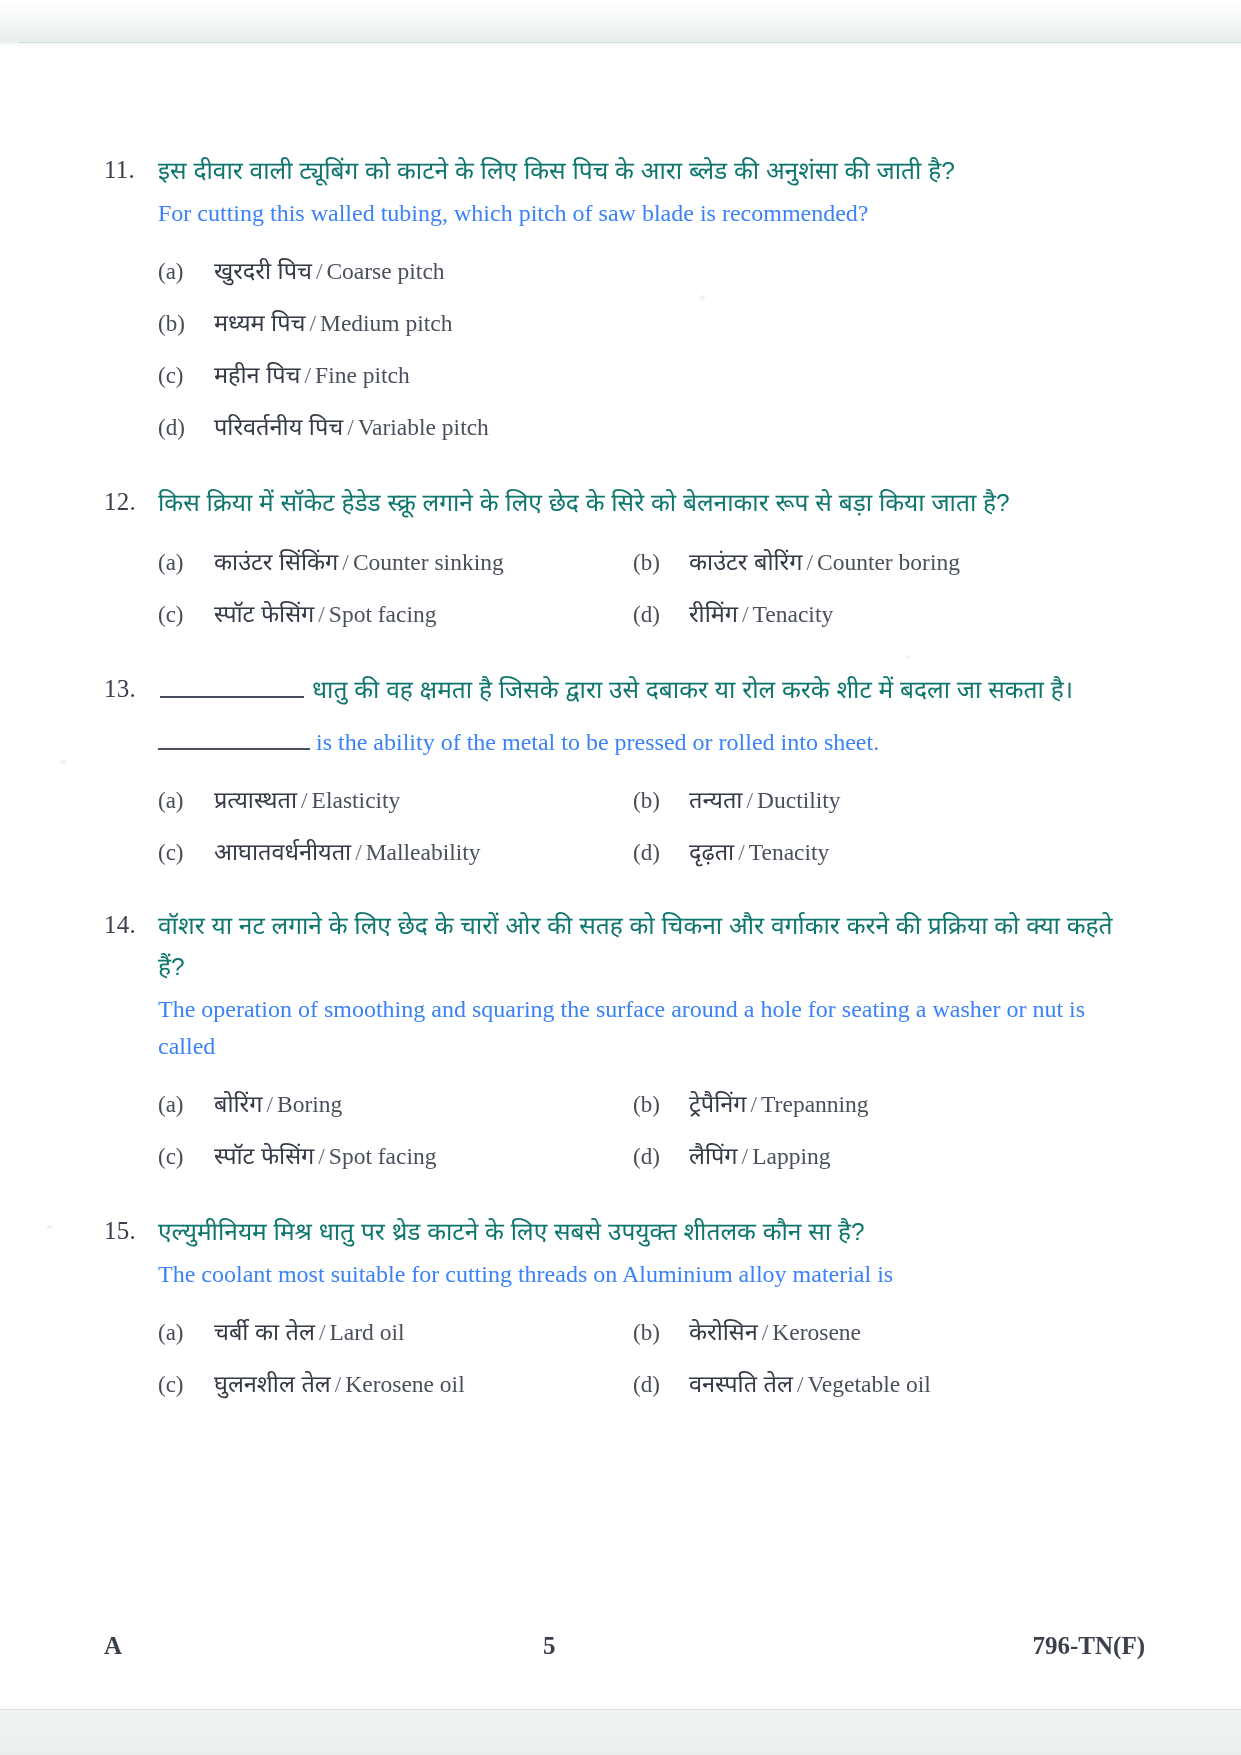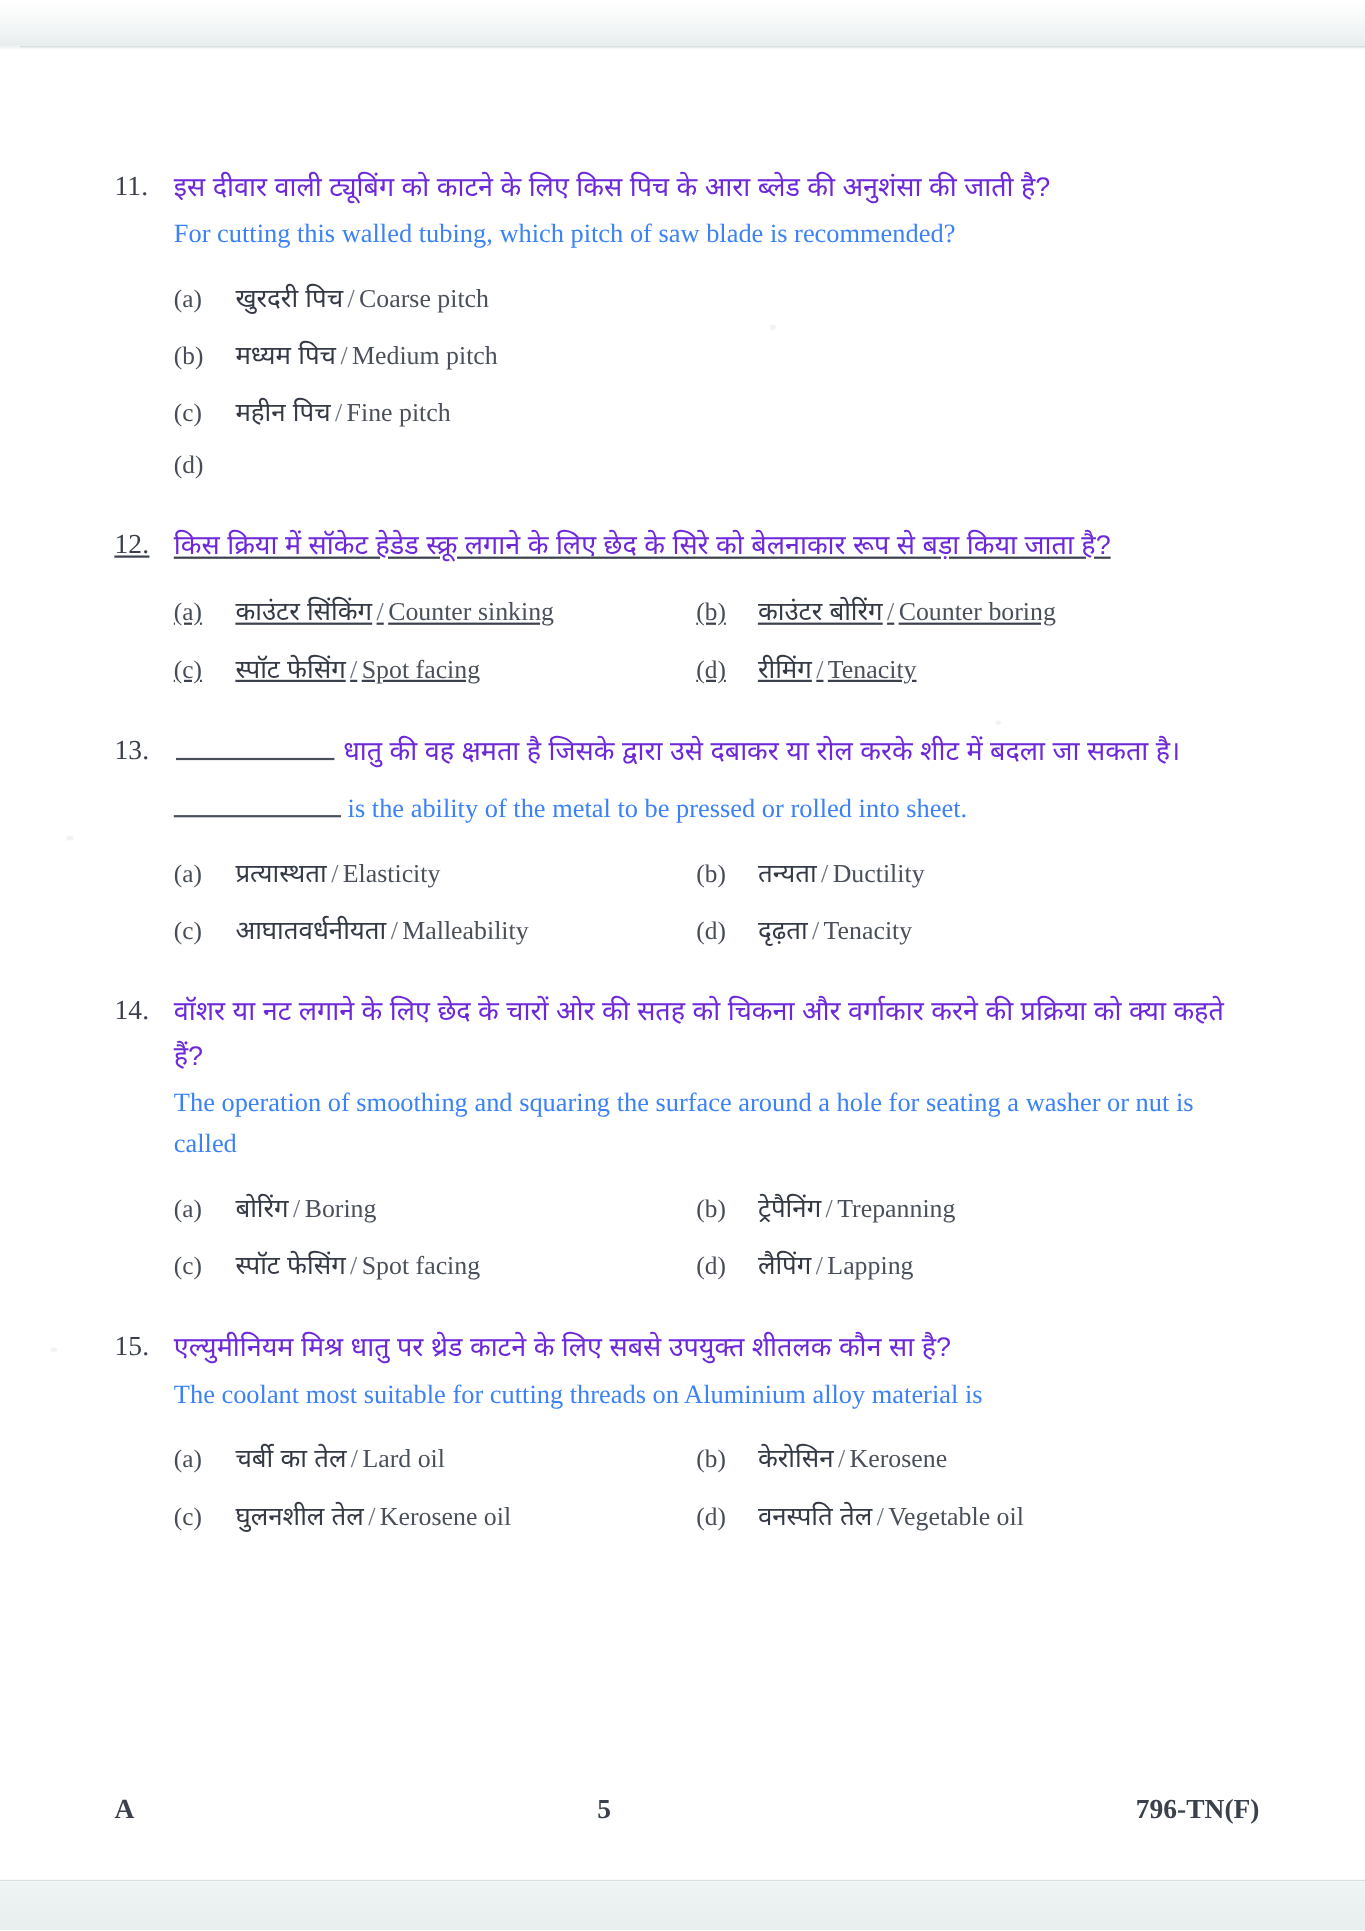--- a/index.html
+++ b/index.html
@@ -74,21 +74,21 @@
     letter-spacing: .2px;
   }
   .q-body {
     flex: 1 1 auto;
     min-width: 0;
   }
   .stem-hi {
     font-family: "Liberation Sans", "DejaVu Sans", sans-serif;
     font-size: 24.5px;
     line-height: 41px;
-    color: #6d28d9;
+    color: #0f766e;
     margin: 0 0 4px 0;
   }
   .stem-en {
     font-size: 24px;
     line-height: 37px;
     color: #3b82f6;
     margin: 0;
   }
   .stem-en.justify {
     text-align: justify;
@@ -194,27 +194,28 @@
           </div>
           <div class="opt-row">
             <div class="opt wide">
               <span class="opt-key">(c)</span>
               <span class="opt-txt"><span class="hi">महीन पिच</span><span class="sep">/</span><span>Fine pitch</span></span>
             </div>
           </div>
           <div class="opt-row">
             <div class="opt wide">
               <span class="opt-key">(d)</span>
-            </div>
-          </div>
-        </div>
-      </div>
-    </div>
-
-    <div class="q" style="margin-bottom:40px;text-decoration:underline;">
+              <span class="opt-txt"><span class="hi">परिवर्तनीय पिच</span><span class="sep">/</span><span>Variable pitch</span></span>
+            </div>
+          </div>
+        </div>
+      </div>
+    </div>
+
+    <div class="q" style="margin-bottom:40px;">
       <div class="q-num">12.</div>
       <div class="q-body">
         <p class="stem-hi">किस क्रिया में सॉकेट हेडेड स्क्रू लगाने के लिए छेद के सिरे को बेलनाकार रूप से बड़ा किया जाता है?</p>
         <div class="opts">
           <div class="opt-row">
             <div class="opt col1">
               <span class="opt-key">(a)</span>
               <span class="opt-txt"><span class="hi">काउंटर सिंकिंग</span><span class="sep">/</span><span>Counter sinking</span></span>
             </div>
             <div class="opt col2">

